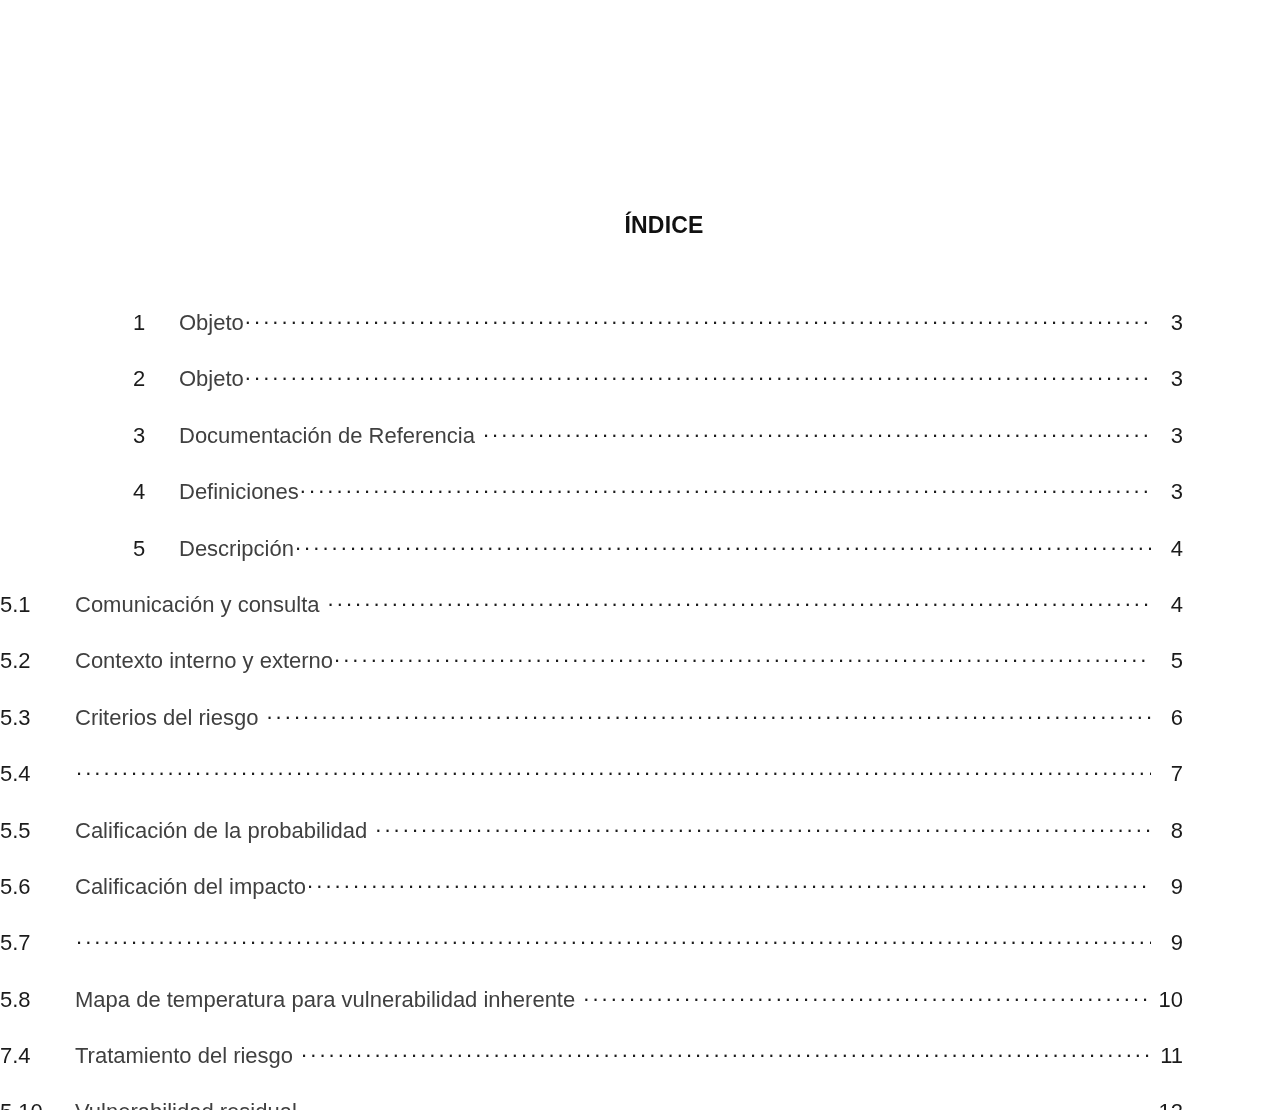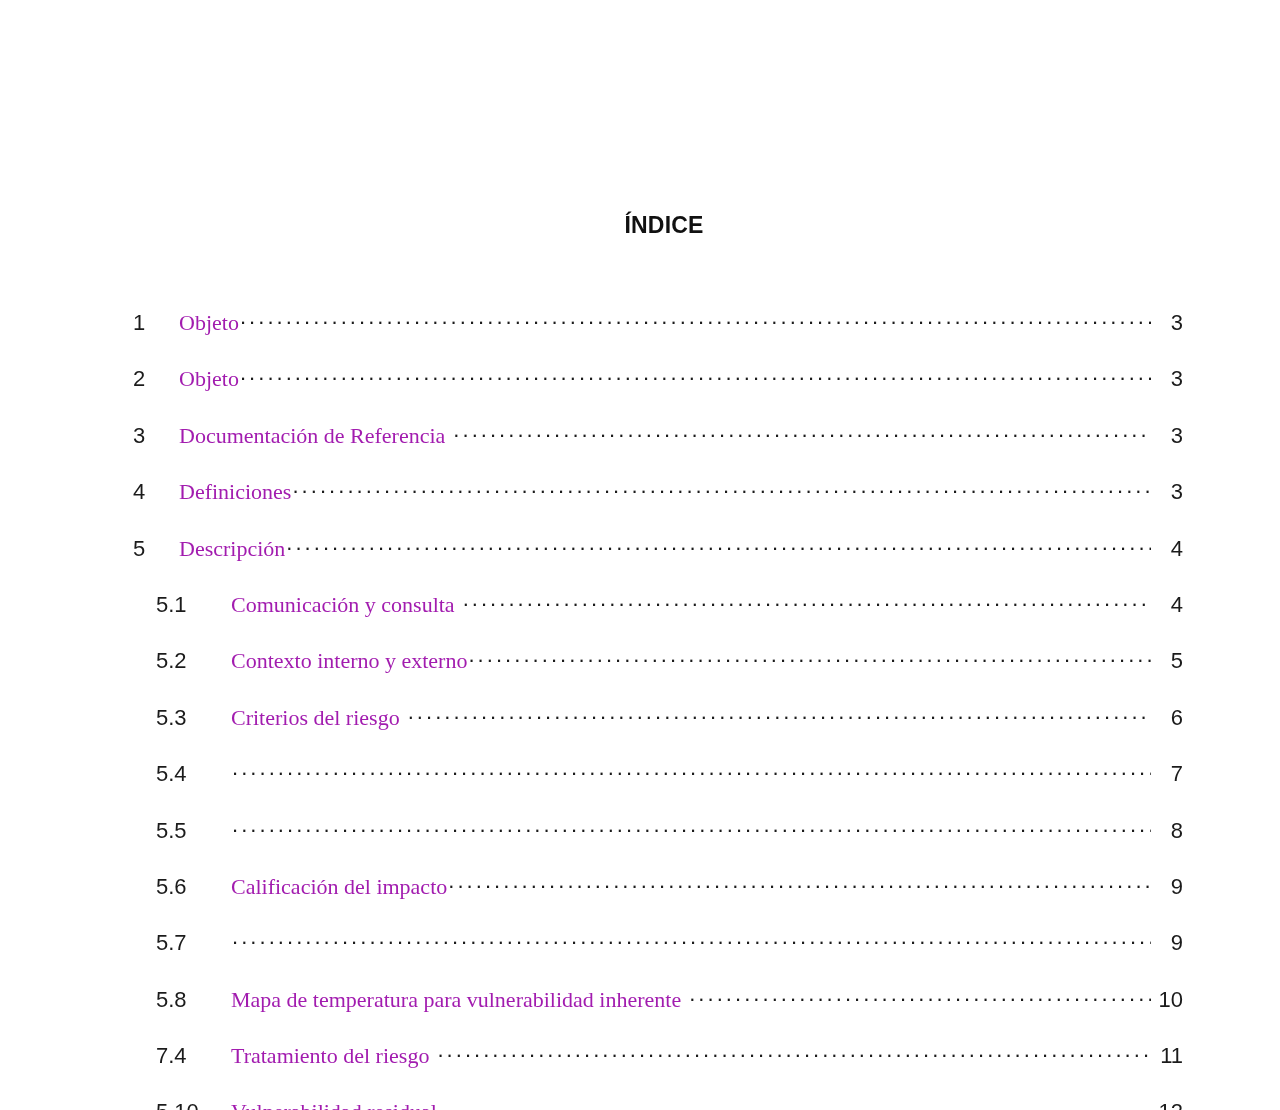--- a/index.html
+++ b/index.html
@@ -59,22 +59,21 @@
     font-weight: 400;
   }
 
   .toc-entry .num {
     flex: 0 0 auto;
     color: #1b1b1b;
   }
 
   .toc-entry .label {
     flex: 0 0 auto;
-    color: #a21caf;
-    font-family: Liberation Serif, serif;
+    color: #404040;
   }
 
   .toc-entry .leader {
     flex: 1 1 auto;
     overflow: hidden;
     margin: 0 2px 0 1px;
     position: relative;
     height: 26px;
   }
   .toc-entry .leader::before {
@@ -94,21 +93,21 @@
     text-align: right;
     color: #1b1b1b;
   }
 
   
   .toc-entry.level-1 { padding-left: 133px; padding-right: 97px; }
   .toc-entry.level-1 .num   { width: 46px; }
   .toc-entry.level-1 .pageno{ width: 30px; }
 
   
-  .toc-entry.level-2 { padding-left: 156px; padding-right: 97px; justify-content: flex-end; }
+  .toc-entry.level-2 { padding-right: 97px; justify-content: flex-end; }
   .toc-entry.level-2 .num   { width: 75px; }
   .toc-entry.level-2 .pageno{ width: 30px; }
 
   
   .toc-entry .label { padding-right: 0px; }
   .toc-entry.gap-before-leader .label { padding-right: 7px; }
 </style>
 </head>
 <body>
 
@@ -165,20 +164,21 @@
         <span class="leader"></span>
         <span class="pageno">6</span>
       </div>
       <div class="toc-entry level-2">
         <span class="num">5.4</span>
         <span class="leader"></span>
         <span class="pageno">7</span>
       </div>
       <div class="toc-entry level-2 gap-before-leader">
         <span class="num">5.5</span>
+        <span class="label">Calificación de la probabilidad</span>
         <span class="leader"></span>
         <span class="pageno">8</span>
       </div>
       <div class="toc-entry level-2">
         <span class="num">5.6</span>
         <span class="label">Calificación del impacto</span>
         <span class="leader"></span>
         <span class="pageno">9</span>
       </div>
       <div class="toc-entry level-2">

